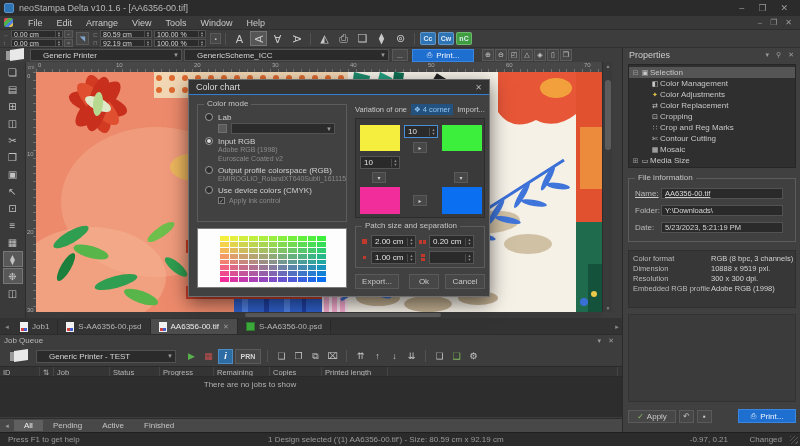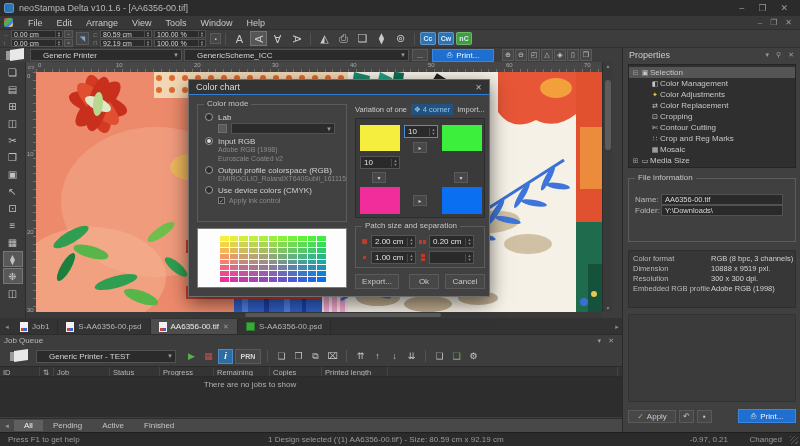--- a/index.html
+++ b/index.html
@@ -36,21 +36,21 @@
   .tb-ico span{display:block;}
   .app-btn{width:16px;height:13px;border-radius:2px;font-size:7px;font-weight:bold;color:#dfe9f5;display:flex;align-items:center;justify-content:center;margin:0 1px;border:1px solid rgba(255,255,255,.25);}
   
   #toolbar2{left:0;top:48px;width:622px;height:14px;background:#3d3d3d;display:flex;align-items:center;}
   .printer-ico{width:22px;height:12px;margin:0 4px;position:relative;}
   .printer-ico .p1{position:absolute;left:6px;top:0;width:14px;height:11px;background:#e8e8e8;transform:skewY(-8deg);}
   .printer-ico .p2{position:absolute;left:2px;top:2px;width:5px;height:9px;background:#9a9a9a;}
   .combo{display:flex;align-items:center;height:12px;background:#2b2b2b;border:1px solid #525252;font-size:8px;color:#d5d5d5;}
   .combo .cv{flex:1;padding:0 12px;white-space:nowrap;overflow:hidden;}
   .combo .caret{width:10px;color:#9a9a9a;font-size:6px;text-align:center;}
-  #scheme-field{width:225px;}
+  #scheme-field{width:205px;}
   .blue-btn{display:flex;align-items:center;justify-content:center;gap:4px;background:#1f6fd0;border:1px solid #3a86e0;color:#f0f6fd;font-size:8px;}
   #print-top{width:62px;height:13px;margin-left:4px;}
   #zoom-group{display:flex;gap:1px;margin-left:8px;}
   #zoom-group .btn{width:12px;height:12px;font-size:7px;}
   
   #lefttools{left:0;top:62px;width:26px;height:256px;background:#3a3a3a;border-right:1px solid #2d2d2d;display:flex;flex-direction:column;align-items:center;padding-top:2px;gap:1px;}
   .lt-btn{width:20px;height:16px;display:flex;align-items:center;justify-content:center;font-size:10px;color:#c2c2c2;border:1px solid transparent;}
   .lt-btn.active{background:#585858;border-color:#777;}
   
   #corner{left:26px;top:62px;width:10px;height:10px;background:#4a4a4a;color:#9a9a9a;font-size:5px;display:flex;align-items:center;justify-content:center;}
@@ -583,48 +583,52 @@
           <span class="tic">⇄</span>
           <span>Color Replacement</span>
         </div>
         <div class="trow" style="padding-left: 12px;">
           <span class="exp"></span>
           <span class="tic">⊡</span>
           <span>Cropping</span>
         </div>
         <div class="trow" style="padding-left: 12px;">
           <span class="exp"></span>
+          <span class="tic">∷</span>
+          <span>Crop and Reg Marks</span>
+        </div>
+        <div class="trow" style="padding-left: 12px;">
+          <span class="exp"></span>
           <span class="tic">✄</span>
           <span>Contour Cutting</span>
-        </div>
-        <div class="trow" style="padding-left: 12px;">
-          <span class="exp"></span>
-          <span class="tic">∷</span>
-          <span>Crop and Reg Marks</span>
         </div>
         <div class="trow" style="padding-left: 12px;">
           <span class="exp"></span>
           <span class="tic">▦</span>
           <span>Mosaic</span>
         </div>
         <div class="trow" style="padding-left: 2px;">
           <span class="exp">⊞</span>
           <span class="tic">▭</span>
           <span>Media Size</span>
         </div>
       </div>
     <div class="grp" id="pfile">
       <span class="lbl">File information</span>
-      <div class="frow" style="left:0;top:15px;">
+      <div class="frow" style="left:0;top:9px;text-decoration:underline;">
         <span class="fl">Name:</span>
         <span class="fv">AA6356-00.tif</span>
       </div>
       <div class="frow" style="left:0;top:26px;">
         <span class="fl">Folder:</span>
         <span class="fv">Y:\Downloads\</span>
+      </div>
+      <div class="frow" style="left:0;top:43px;">
+        <span class="fl">Date:</span>
+        <span class="fv">5/23/2023, 5:21:19 PM</span>
       </div>
     </div>
     <div id="pdetails">
         <div class="drow">
           <span class="dk">Color format</span>
           <span class="dv">RGB (8 bpc, 3 channels)</span>
         </div>
         <div class="drow">
           <span class="dk">Dimension</span>
           <span class="dv">10888 x 9519 pxl.</span>

